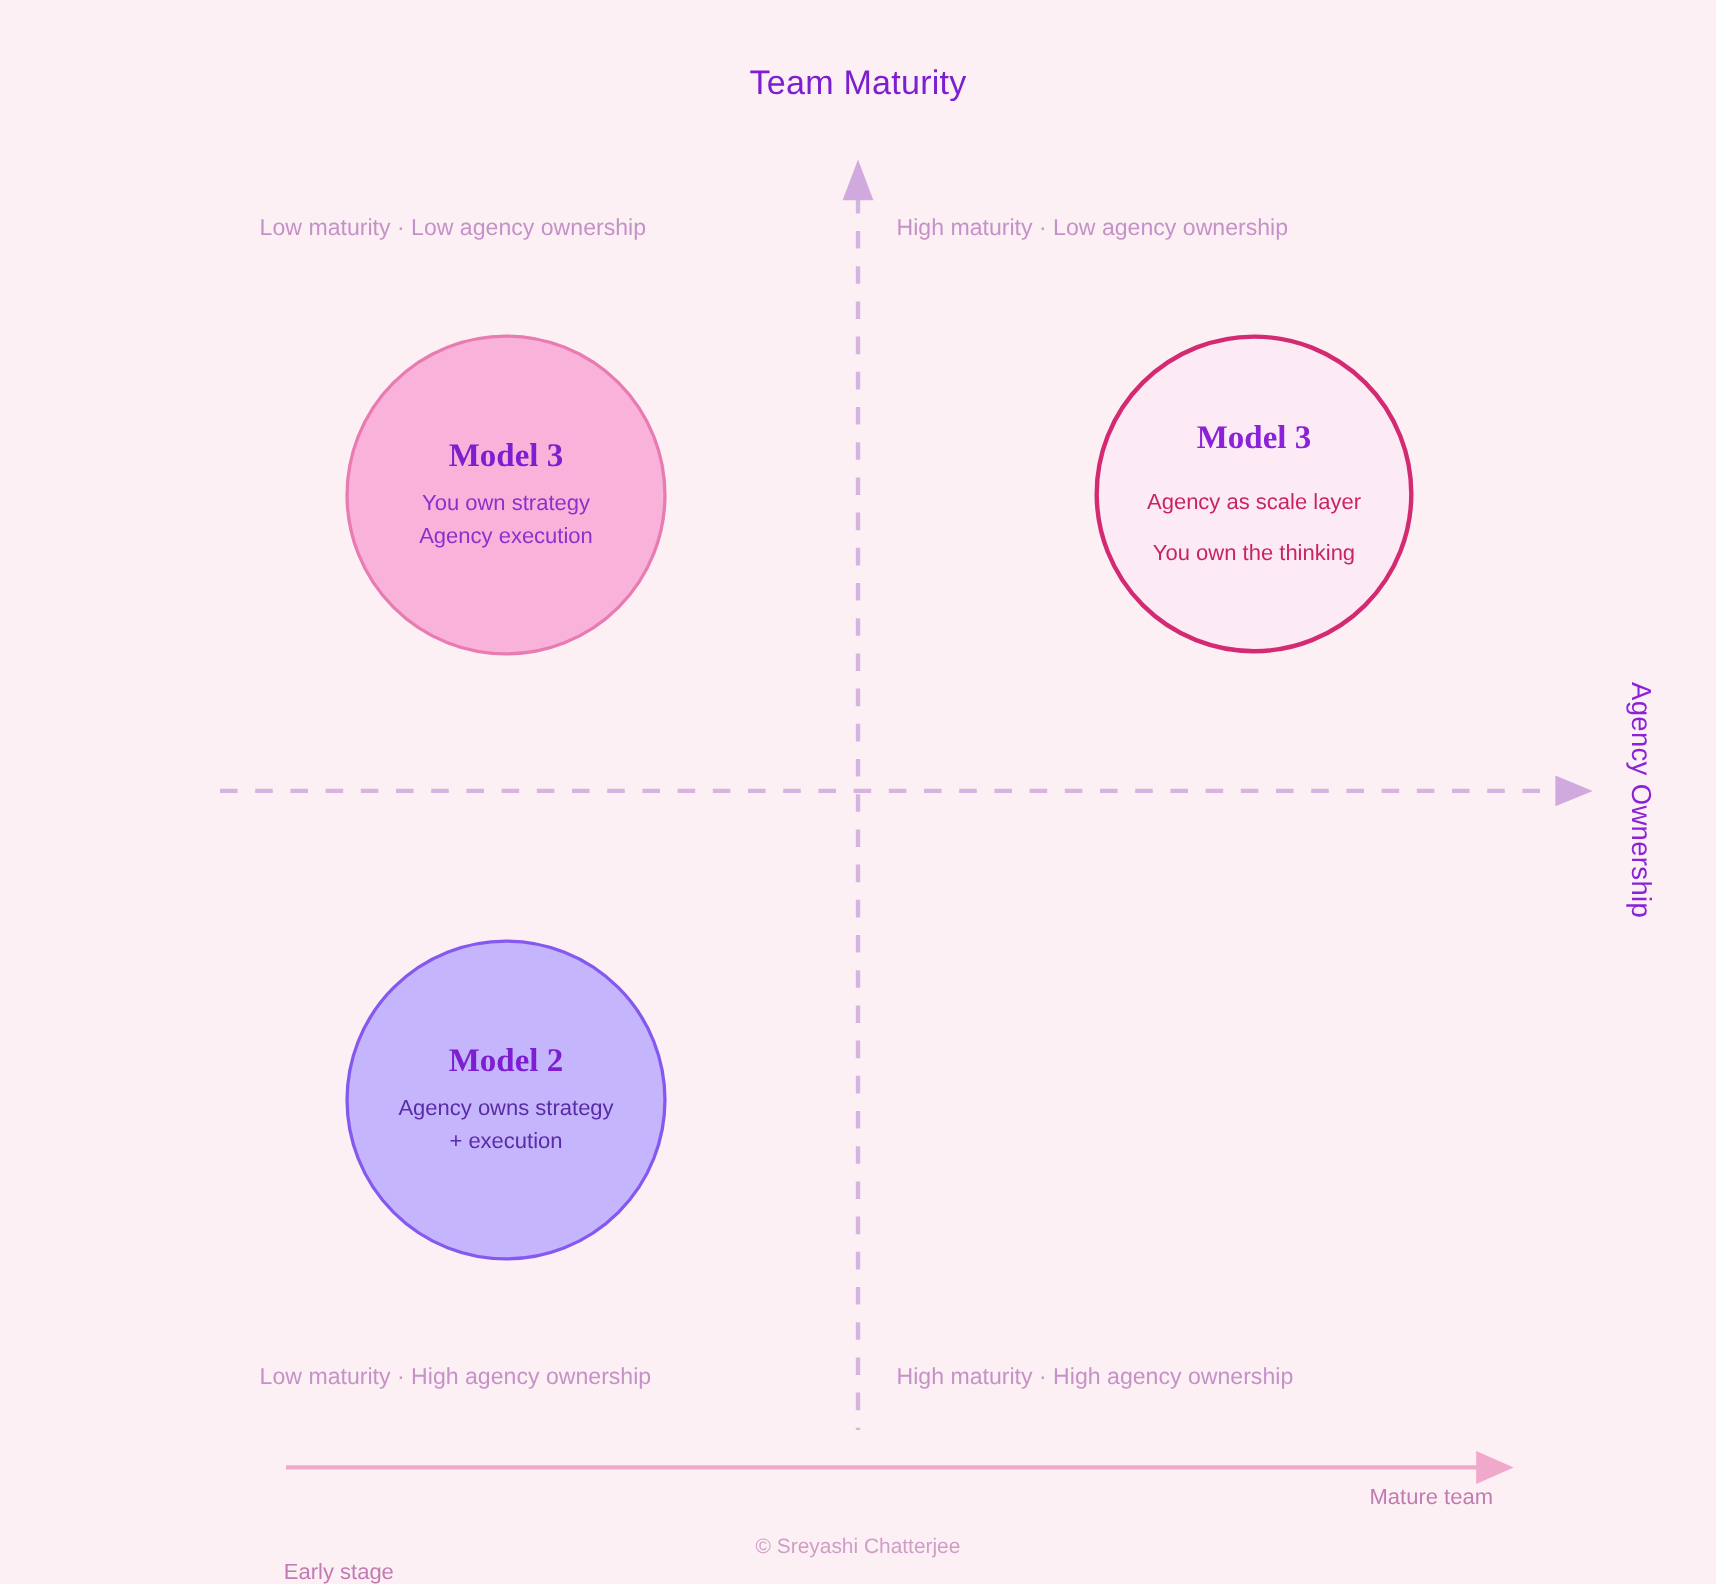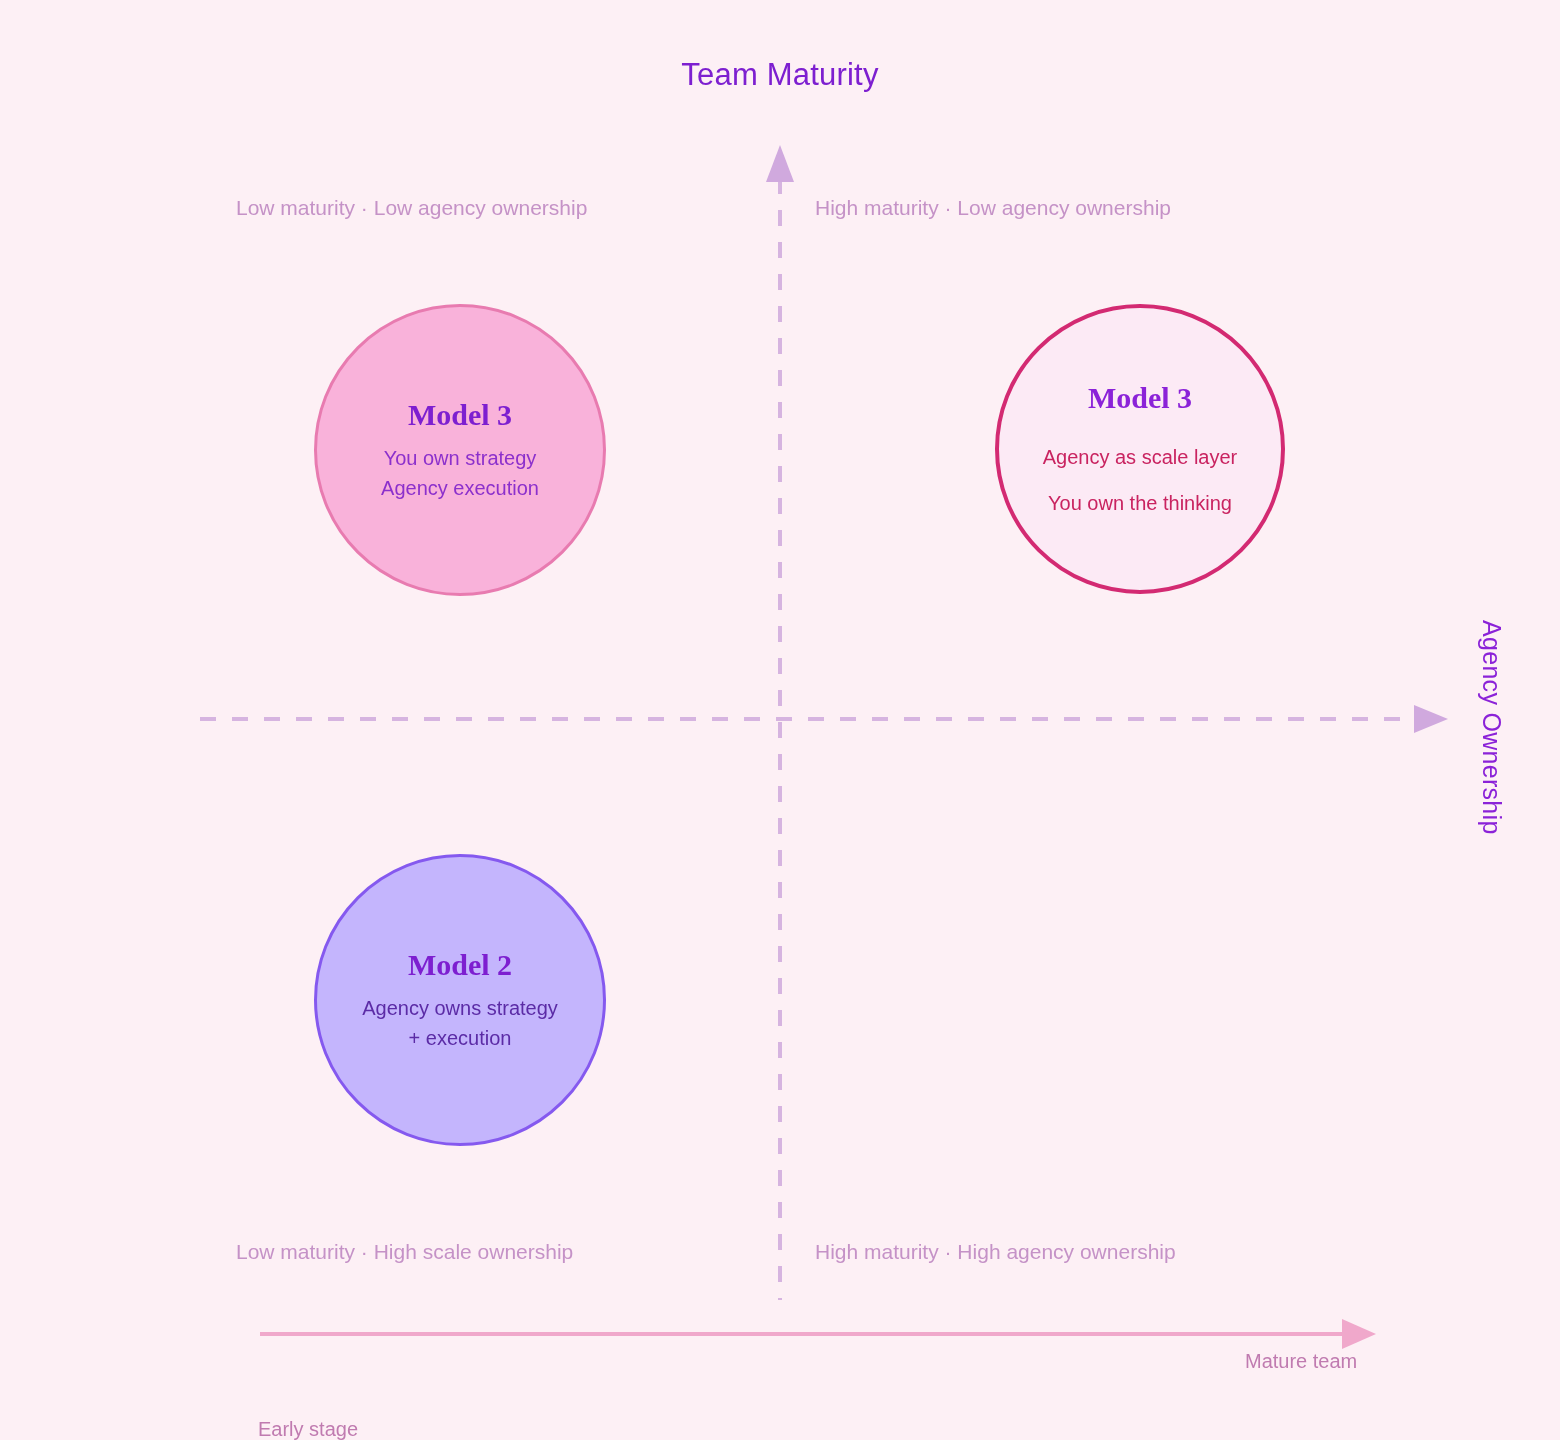--- a/index.html
+++ b/index.html
@@ -162,35 +162,36 @@
     <polygon points="1376,1334 1342,1349 1342,1319" fill="#f0a8cb"></polygon>
   </svg>
 
   <div id="y-axis-label">Agency Ownership</div>
 
   <div id="x-axis-start-label" class="axis-end-label">Early stage</div>
   <div id="x-axis-end-label" class="axis-end-label">Mature team</div>
 
   <div id="quadrant-caption-tl" class="quadrant-caption">Low maturity · Low agency ownership</div>
   <div id="quadrant-caption-tr" class="quadrant-caption">High maturity · Low agency ownership</div>
-  <div id="quadrant-caption-bl" class="quadrant-caption">Low maturity · High scale ownership</div>
+  <div id="quadrant-caption-bl" class="quadrant-caption">Low maturity · High agency ownership</div>
   <div id="quadrant-caption-br" class="quadrant-caption">High maturity · High agency ownership</div>
 
   <div id="bubble-model-1" class="bubble">
     <div class="bubble-title">Model 3</div>
     <div class="bubble-line">You own strategy</div>
     <div class="bubble-line">Agency execution</div>
   </div>
 
   <div id="bubble-model-3" class="bubble">
     <div class="bubble-title">Model 3</div>
     <div class="bubble-line">Agency as scale layer</div>
     <div class="bubble-line">You own the thinking</div>
   </div>
 
   <div id="bubble-model-2" class="bubble">
     <div class="bubble-title">Model 2</div>
     <div class="bubble-line">Agency owns strategy</div>
     <div class="bubble-line">+ execution</div>
   </div>
 
+  <div id="footer-credit">© Sreyashi Chatterjee</div>
 
 </div>
 
 </body></html>

